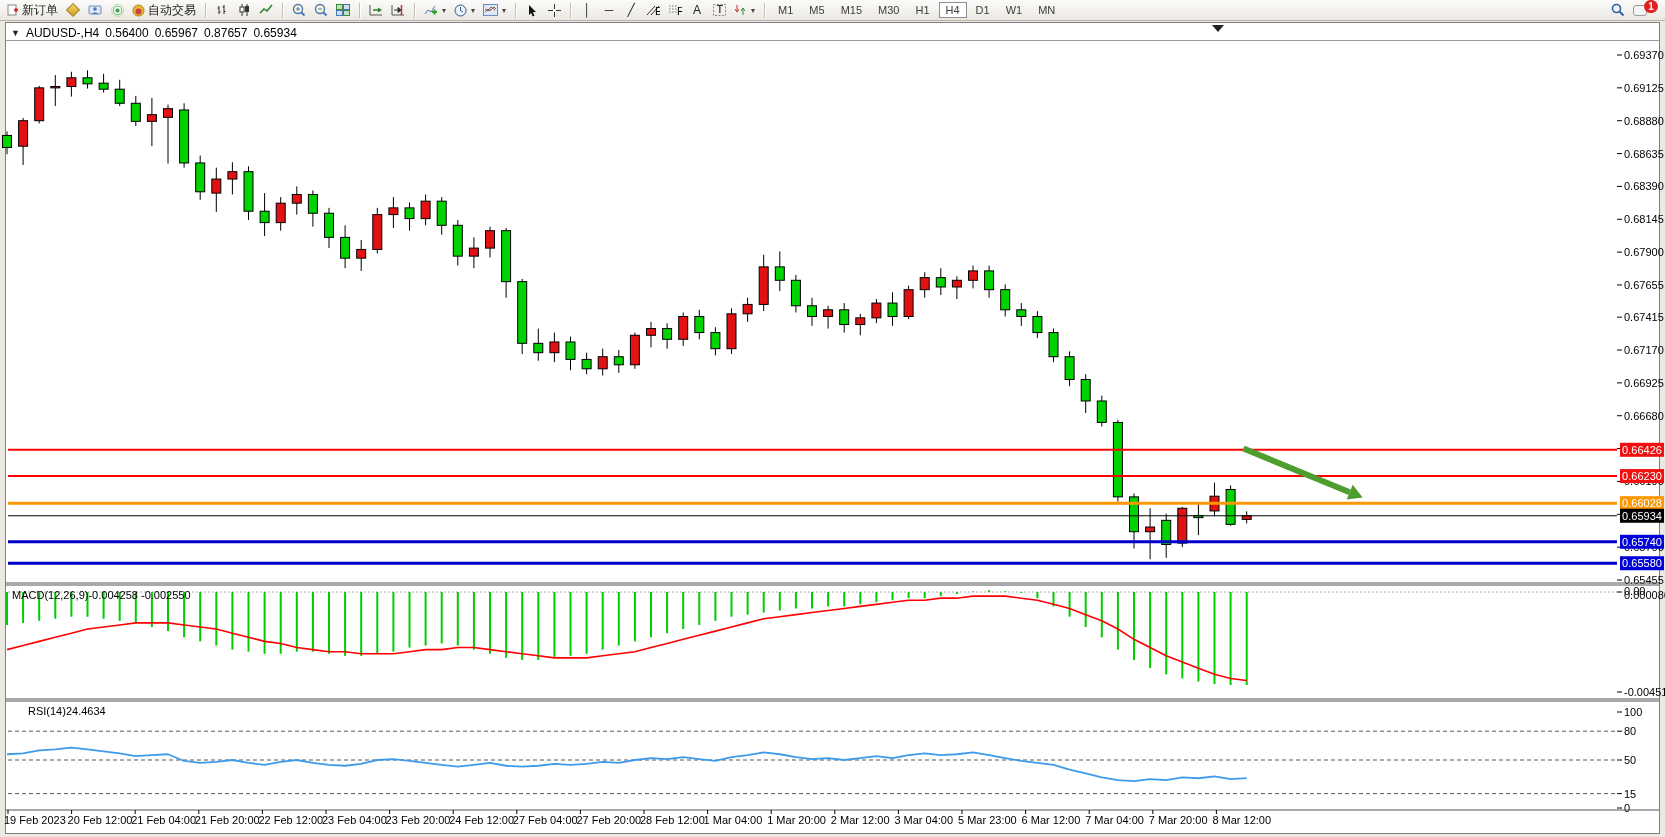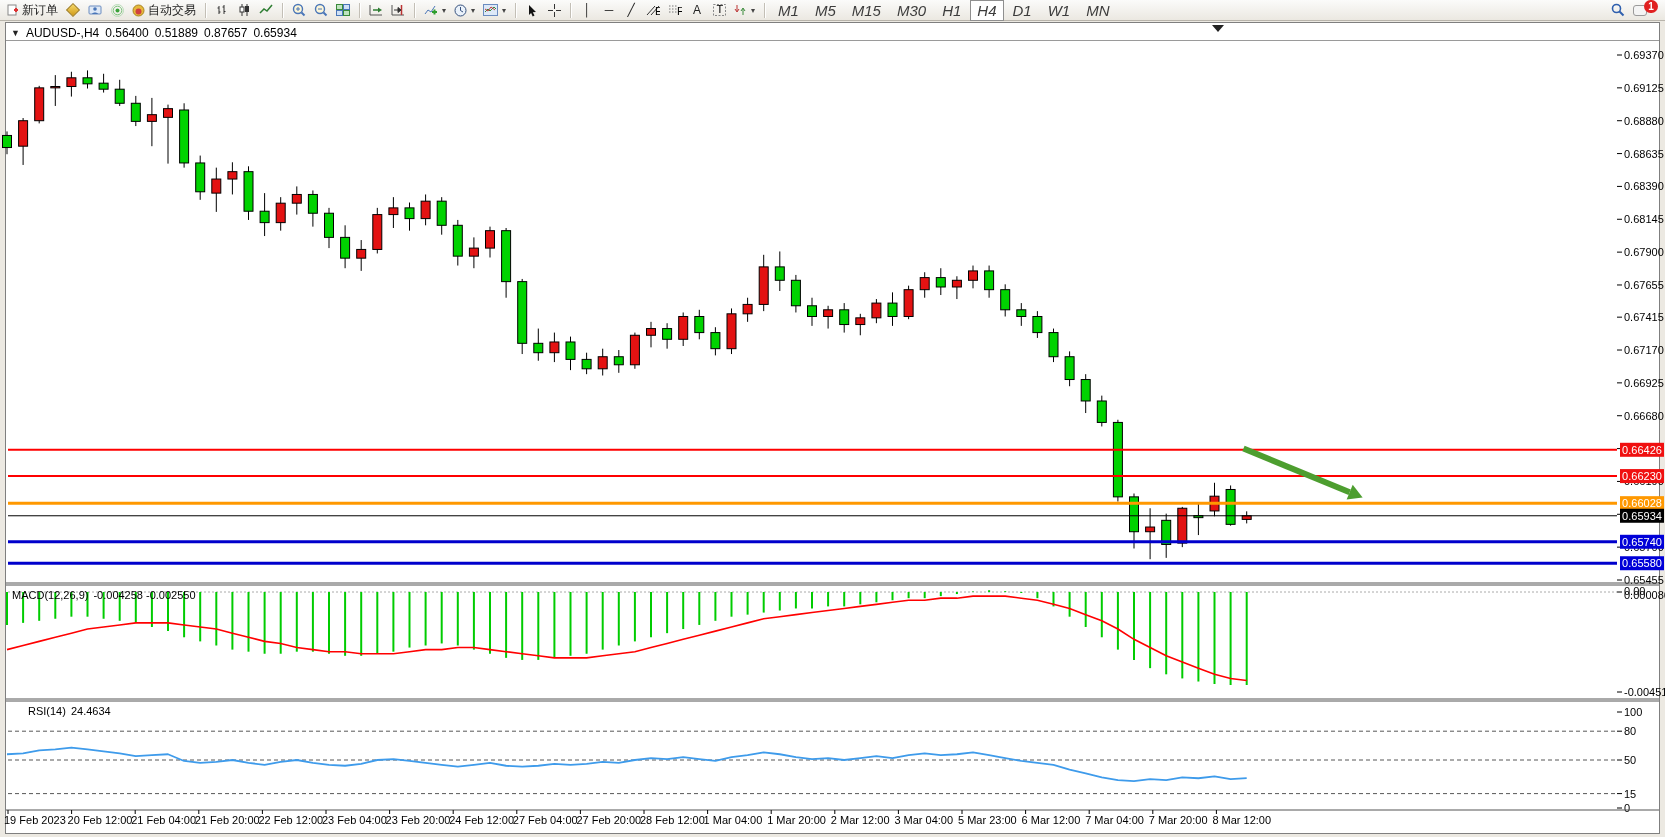--- a/index.html
+++ b/index.html
@@ -5,40 +5,40 @@
   * { margin:0; padding:0; box-sizing:border-box; }
   html,body { width:1665px; height:837px; overflow:hidden;
     font-family:"Liberation Sans",sans-serif; background:#ece9e2; }
   
   .toolbar { position:absolute; left:0; top:0; width:1665px; height:21px;
     background:linear-gradient(#fbfbfa,#ebe8e1); border-bottom:1px solid #b8b4ab;
     display:flex; align-items:center; padding:0 4px; gap:2px; z-index:5; }
   .tbtn { height:18px; min-width:20px; display:flex; align-items:center; justify-content:center;
     font-size:12px; color:#222; padding:0 3px; gap:3px; cursor:default; }
   .tsep { width:1px; height:15px; background:#c3bfb6; box-shadow:1px 0 0 #fff; margin:0 4px; }
-  .tf { font-size:15px; color:#3c3c3c; padding:1px 6px; border:1px solid transparent;font-style:italic; }
+  .tf { font-size:11px; color:#3c3c3c; padding:1px 6px; border:1px solid transparent; }
   .tf.active { background:#fff; border:1px solid #8f8f8f; }
   .dd { font-size:8px; color:#444; margin-left:1px; }
   .glyph { font-size:12px; line-height:1; }
   .spacer { flex:1; }
   .badge { background:#e02020; color:#fff; border-radius:8px; font-size:10px;
     min-width:14px; height:13px; display:flex; align-items:center; justify-content:center;
     padding:0 3px; margin-left:-6px; margin-top:-8px; font-weight:bold; }
   .diamond { width:10px; height:10px; background:linear-gradient(135deg,#f6d868,#d09a18);
     transform:rotate(45deg); border:1px solid #9a7410; }
   .bubble { width:14px; height:11px; background:#f4f4f4; border:1px solid #9a9a9a; border-radius:3px; }
   
   .chart-window { position:absolute; left:5px; top:22px; width:1655px; height:812px;
     background:#fff; border:1px solid #7f7f7f; }
   .chart-title { position:absolute; left:11px; top:26px; z-index:4; font-size:12px; color:#000;
     display:flex; gap:6px; align-items:center; }
   .chart-title .tri { font-size:9px; color:#222; }
   svg#chart-svg { position:absolute; left:0; top:0; z-index:1; }
   svg text { font-family:"Liberation Sans",sans-serif; font-size:11px; fill:#000; }
-  .ind-label { position:absolute; z-index:4; font-size:11px; color:#000; display:flex; gap:5px; }
+  .ind-label { position:absolute; z-index:4; font-size:11px; color:#000; display:flex; }
 </style>
 </head>
 <body>
 
 <div class="toolbar">
   <div class="tbtn">
     <svg width="12" height="12" viewBox="0 0 12 12">
         <rect x="1" y="1" width="8" height="10" fill="#fff" stroke="#888"></rect>
         <path d="M7 6h4M9 4v4" stroke="#d33" stroke-width="2"></path>
       </svg>
@@ -210,21 +210,21 @@
     <span class="badge">1</span>
   </span>
 </div>
 
 <div class="chart-window"></div>
 
 <div class="chart-title">
   <span class="tri">▼</span>
   <span>AUDUSD-,H4</span>
   <span>0.56400</span>
-  <span>0.51889</span>
+  <span>0.65967</span>
   <span>0.87657</span>
   <span>0.65934</span>
 </div>
 
 <div class="ind-label" style="left:12px; top:589px;">
   <span>MACD(12,26,9)</span>
   <span>-0.004258 -0.002550</span>
 </div>
 <div class="ind-label" style="left:28px; top:705px;">
   <span>RSI(14)</span>

